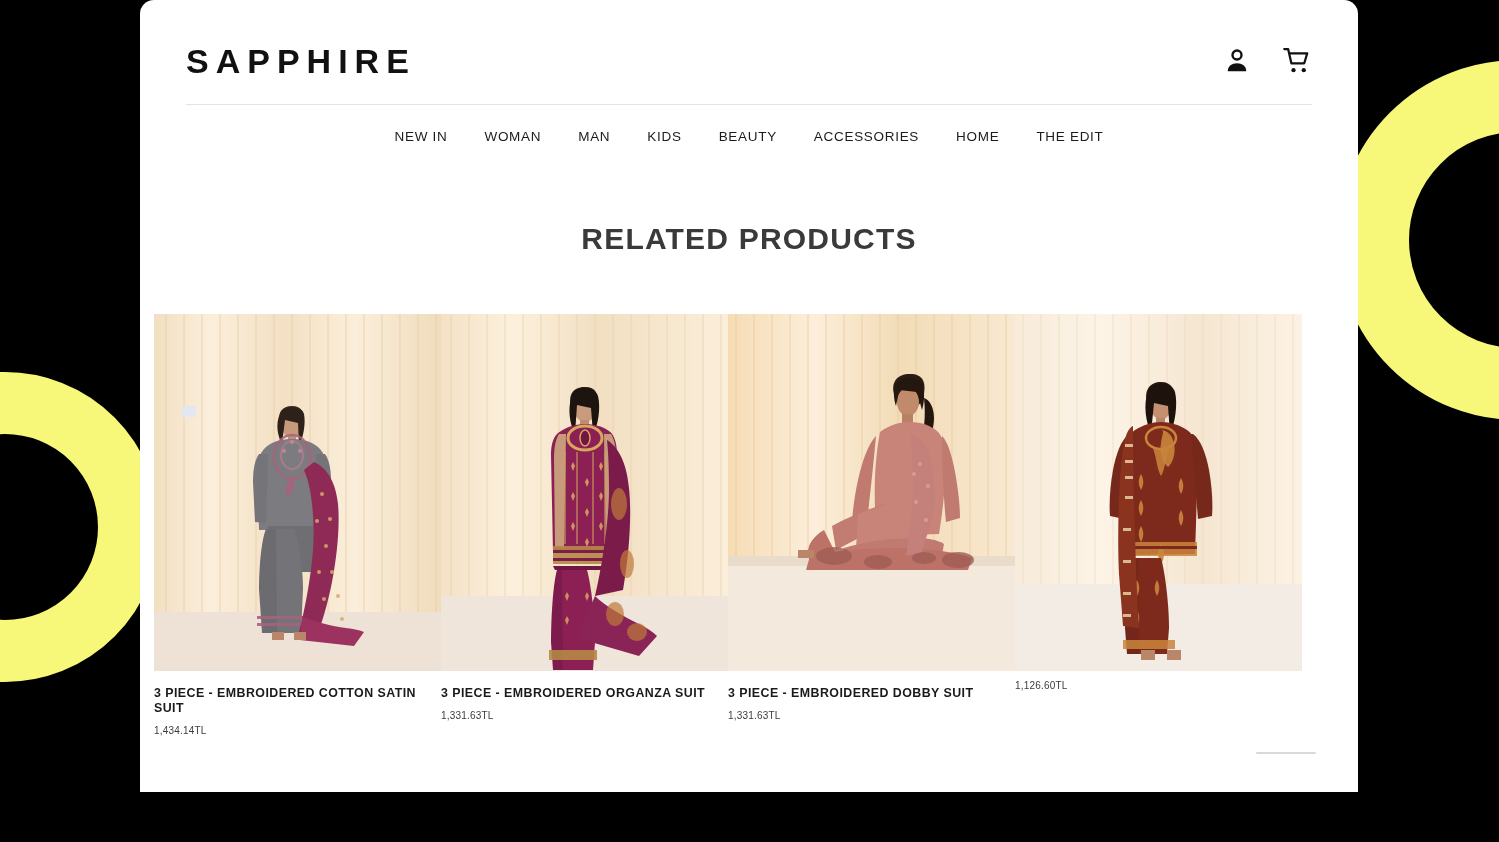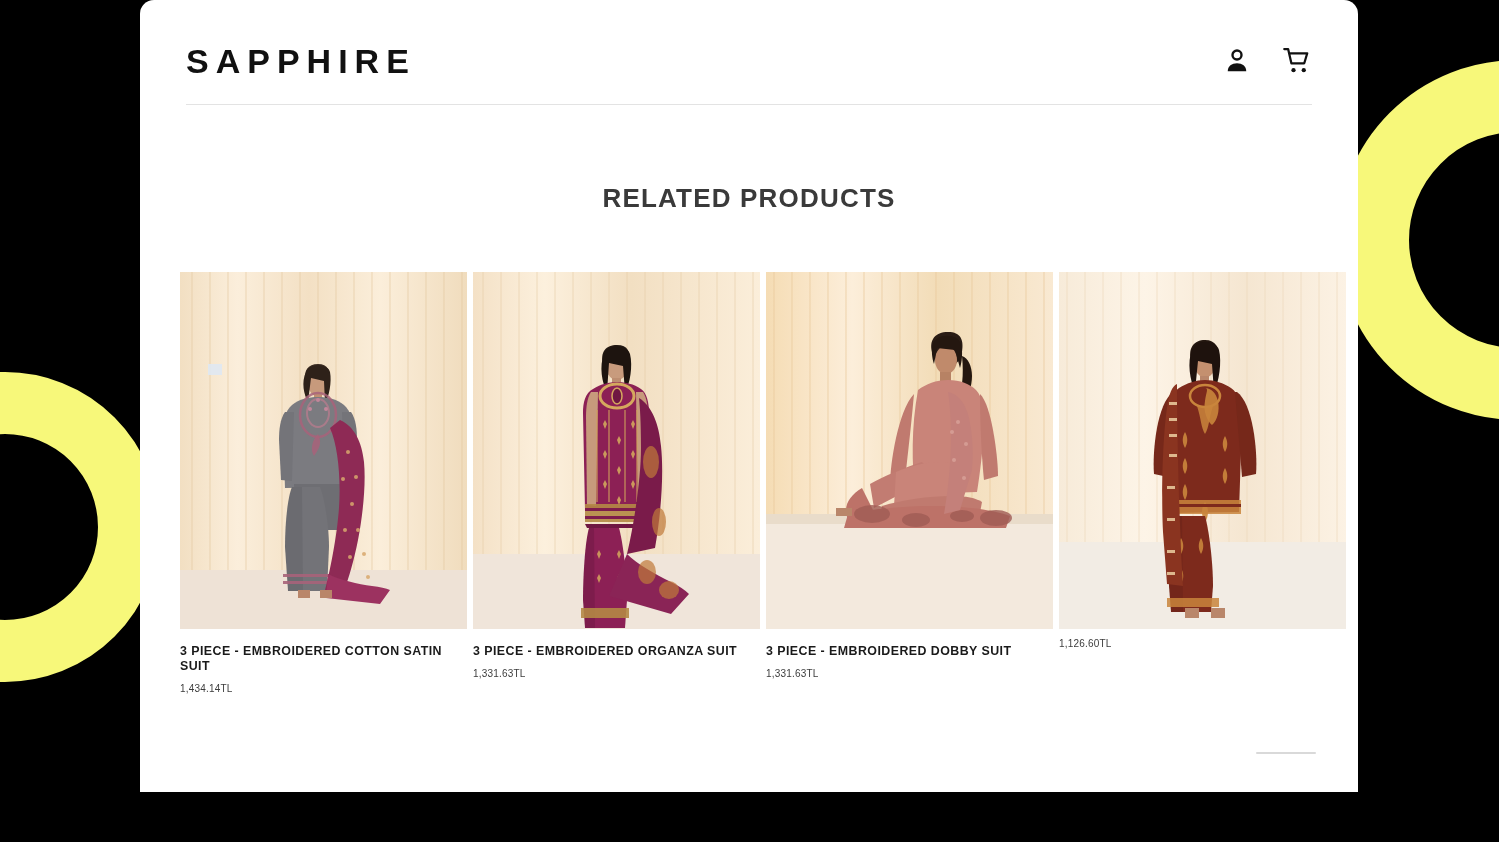--- a/index.html
+++ b/index.html
@@ -94,30 +94,30 @@
   }
   .nav-item {
     font-size: 13.5px; font-weight: 500; letter-spacing: 0.7px;
     color: #1c1c1c; white-space: nowrap; cursor: pointer;
   }
 
   
   .section-title {
     text-align: center;
     margin-top: 78px;
-    font-size: 26px; font-weight: 700; letter-spacing: 1.2px;
+    font-size: 30px; font-weight: 700; letter-spacing: 1.2px;
     color: #3a3a3a;
   }
 
   
   .carousel {
     margin-top: 58px;
-    padding-left: 40px;
+    padding-left: 14px;
     display: flex;
-    gap: 6px;
+    gap: 0;
     align-items: flex-start;
   }
   .product-card { width: 287px; flex: 0 0 287px; }
   .product-photo {
     width: 287px; height: 357px;
     position: relative; overflow: hidden;
     background: #f3e6d4;
   }
   .product-photo svg { display: block; width: 287px; height: 357px; }
   .product-title {
@@ -161,20 +161,30 @@
             <path d="M1.8 2.4h3.1l2.6 11.4h10.3l2.4-8H6.1"></path>
             <circle cx="9.2" cy="19.3" r="1.7" fill="currentColor" stroke="none"></circle>
             <circle cx="17.4" cy="19.3" r="1.7" fill="currentColor" stroke="none"></circle>
           </svg>
         </span>
       </div>
     </header>
 
     <div class="header-rule"></div>
 
+    <nav class="main-nav">
+      <span class="nav-item">NEW IN</span>
+      <span class="nav-item">WOMAN</span>
+      <span class="nav-item">MAN</span>
+      <span class="nav-item">KIDS</span>
+      <span class="nav-item">BEAUTY</span>
+      <span class="nav-item">ACCESSORIES</span>
+      <span class="nav-item">HOME</span>
+      <span class="nav-item">THE EDIT</span>
+    </nav>
 
     <h1 class="section-title">RELATED PRODUCTS</h1>
 
     <div class="carousel">
 
       <div class="product-card">
         <div class="product-photo">
           <svg viewBox="0 0 287 357" preserveAspectRatio="xMidYMid slice" aria-hidden="true">
             <defs>
               <linearGradient id="bg1" x1="0" y1="0" x2="1" y2="0">

